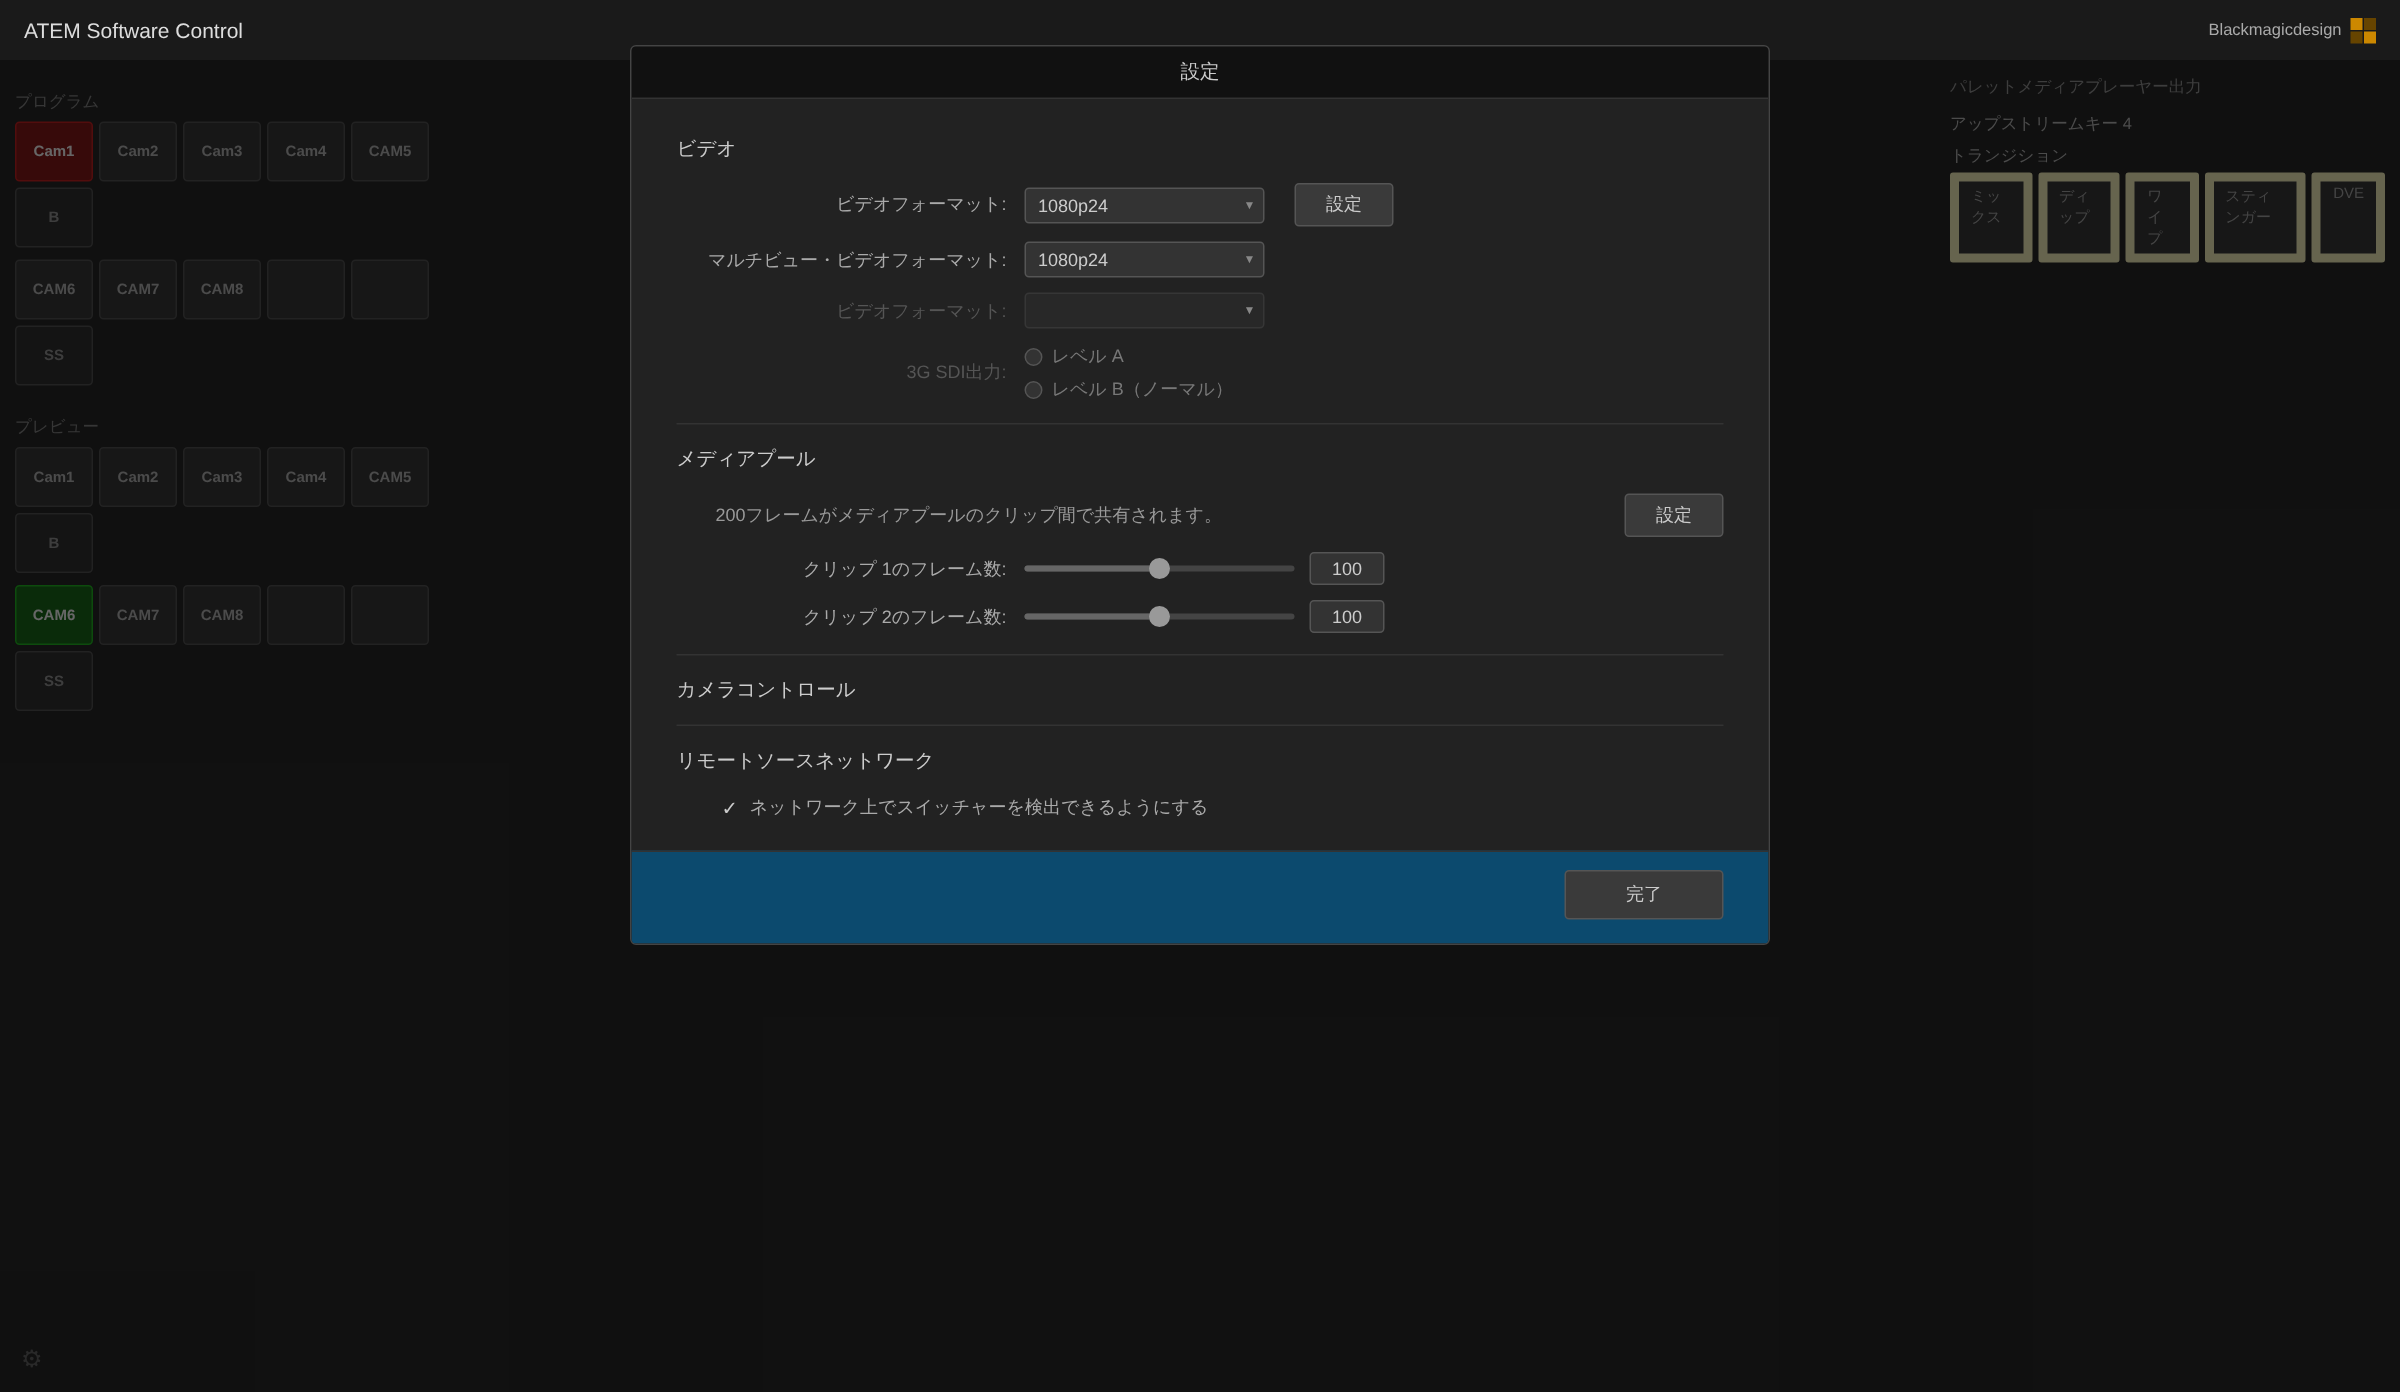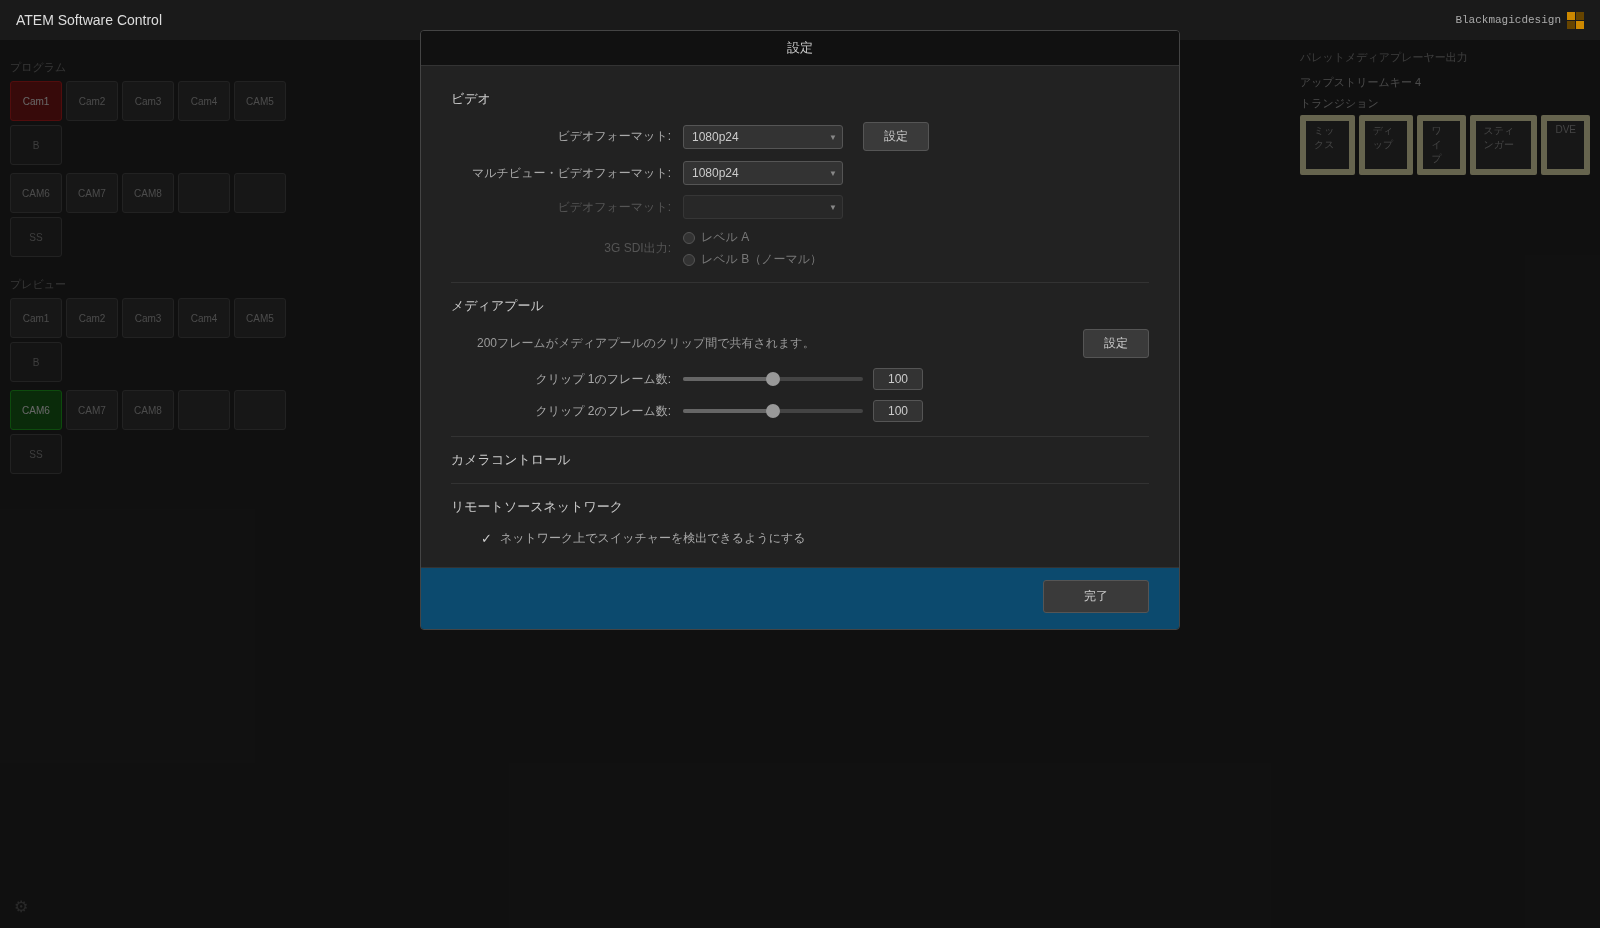--- a/index.html
+++ b/index.html
@@ -36,21 +36,20 @@
       color: #ddd;
       font-size: 14px;
       font-weight: 300;
     }
     .bmd-logo {
       color: #aaa;
       font-size: 11px;
       display: flex;
       align-items: center;
       gap: 6px;
-      font-family: Liberation Mono, monospace;
     }
     .bmd-logo-squares {
       display: grid;
       grid-template-columns: 8px 8px;
       grid-template-rows: 8px 8px;
       gap: 1px;
     }
     .bmd-sq { background: #cc8800; width: 8px; height: 8px; }
     .bmd-sq.dark { background: #664400; }
 
@@ -83,20 +82,21 @@
       height: 40px;
       background: #3a3a3a;
       border: 1px solid #555;
       border-radius: 3px;
       color: #bbb;
       font-size: 10px;
       display: flex;
       align-items: center;
       justify-content: center;
       cursor: pointer;
+      font-weight: bold;
     }
     .cam-btn.active-red {
       background: #8b1a1a;
       border-color: #cc2222;
       color: #fff;
     }
     .cam-btn.active-green {
       background: #1a6b1a;
       border-color: #22bb22;
       color: #fff;

